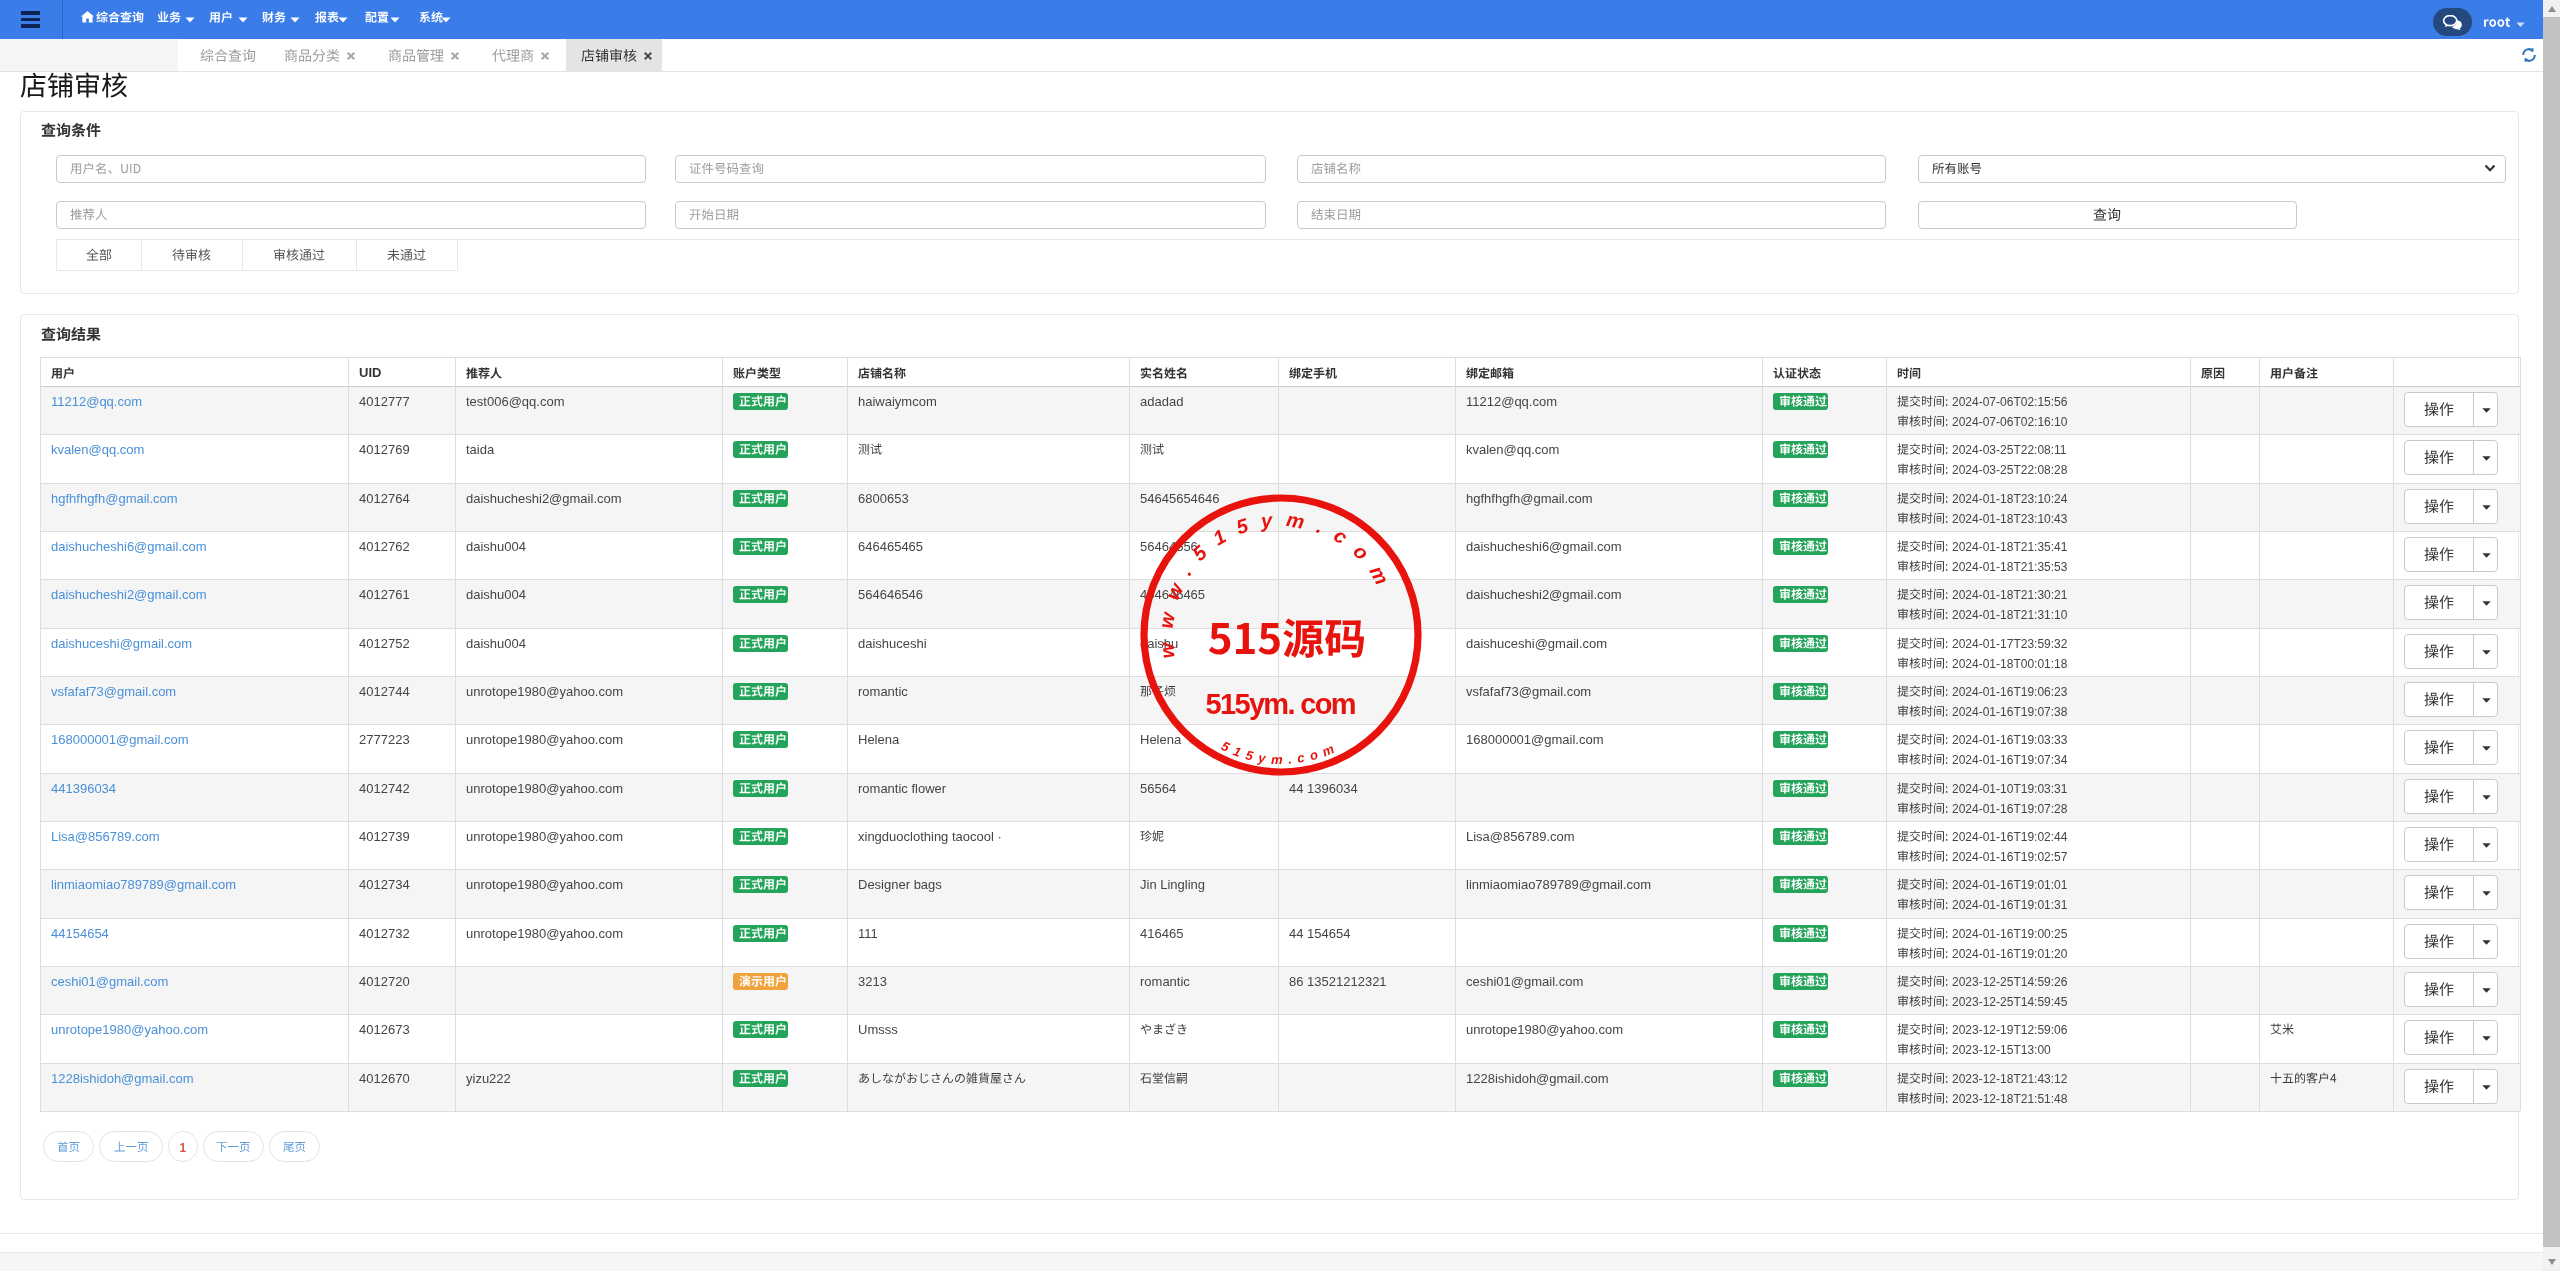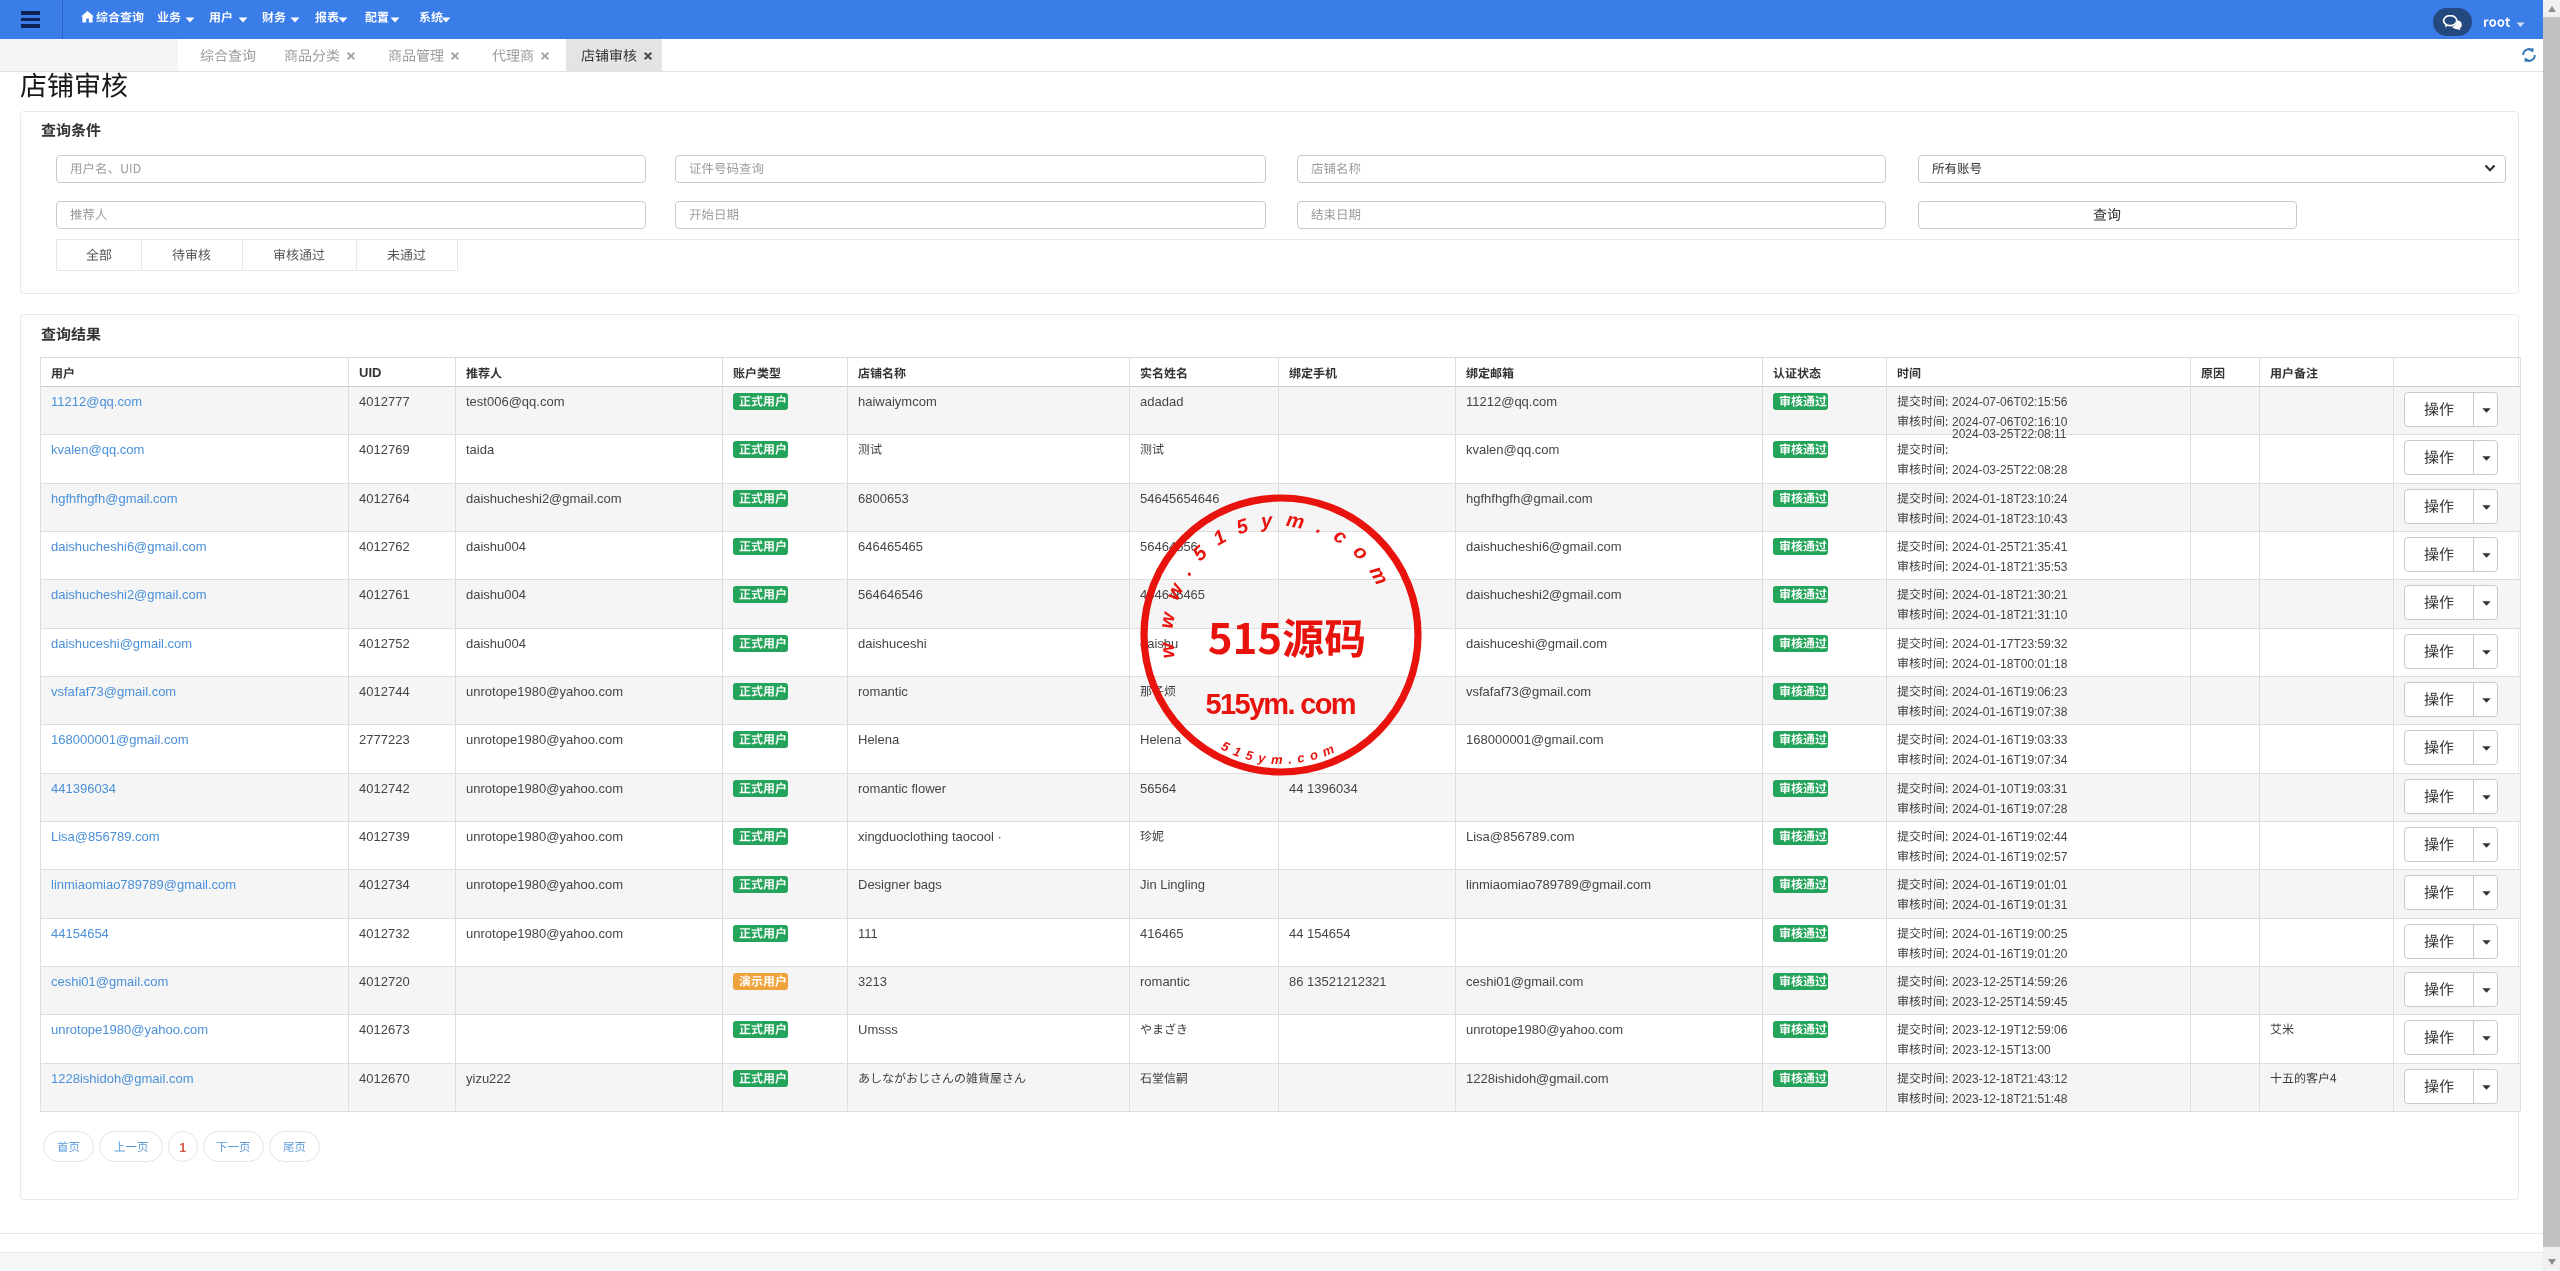--- a/index.html
+++ b/index.html
@@ -146,21 +146,21 @@
 <div style="position:absolute;left:2473px;top:392px;width:1px;height:35px;background:#c9c9c9"></div>
 <svg class="t" style="left:2481.5px;top:407.5px" width="9" height="5" viewBox="0 0 9 5" fill="#333">
     <path d="M0.3 0.3L8.7 0.3 4.5 4.7Z"></path>
   </svg>
 <span class="c l" style="left:51px;top:442.5px">kvalen@qq.com</span>
 <span class="c" style="left:359px;top:442.5px">4012769</span>
 <span class="c" style="left:466px;top:442.5px">taida</span>
 <div style="position:absolute;left:733px;top:441px;width:55px;height:17px;border-radius:3px;background:#24a45b"></div>
 <span class="c" style="left:1466px;top:442.5px">kvalen@qq.com</span>
 <div style="position:absolute;left:1773px;top:441px;width:55px;height:17px;border-radius:3px;background:#24a45b"></div>
-<span class="c d" style="left:1952px;top:427px">2024-03-25T22:08:11</span>
+<span class="c d" style="left:1952px;top:443px">2024-03-25T22:08:11</span>
 <span class="c d" style="left:1952px;top:463px">2024-03-25T22:08:28</span>
 <div style="position:absolute;left:2404px;top:440px;width:94px;height:35px;border:1px solid #c9c9c9;border-radius:4px;background:#fff"></div>
 <div style="position:absolute;left:2473px;top:440px;width:1px;height:35px;background:#c9c9c9"></div>
 <svg class="t" style="left:2481.5px;top:455.5px" width="9" height="5" viewBox="0 0 9 5" fill="#333">
     <path d="M0.3 0.3L8.7 0.3 4.5 4.7Z"></path>
   </svg>
 <span class="c l" style="left:51px;top:491.5px">hgfhfhgfh@gmail.com</span>
 <span class="c" style="left:359px;top:491.5px">4012764</span>
 <span class="c" style="left:466px;top:491.5px">daishucheshi2@gmail.com</span>
 <div style="position:absolute;left:733px;top:490px;width:55px;height:17px;border-radius:3px;background:#24a45b"></div>
@@ -176,21 +176,21 @@
     <path d="M0.3 0.3L8.7 0.3 4.5 4.7Z"></path>
   </svg>
 <span class="c l" style="left:51px;top:539.5px">daishucheshi6@gmail.com</span>
 <span class="c" style="left:359px;top:539.5px">4012762</span>
 <span class="c" style="left:466px;top:539.5px">daishu004</span>
 <div style="position:absolute;left:733px;top:538px;width:55px;height:17px;border-radius:3px;background:#24a45b"></div>
 <span class="c" style="left:858px;top:539.5px">646465465</span>
 <span class="c" style="left:1140px;top:539.5px">56464556</span>
 <span class="c" style="left:1466px;top:539.5px">daishucheshi6@gmail.com</span>
 <div style="position:absolute;left:1773px;top:538px;width:55px;height:17px;border-radius:3px;background:#24a45b"></div>
-<span class="c d" style="left:1952px;top:540px">2024-01-25T21:35:41</span>
+<span class="c d" style="left:1952px;top:540px">2024-01-18T21:35:41</span>
 <span class="c d" style="left:1952px;top:560px">2024-01-18T21:35:53</span>
 <div style="position:absolute;left:2404px;top:537px;width:94px;height:35px;border:1px solid #c9c9c9;border-radius:4px;background:#fff"></div>
 <div style="position:absolute;left:2473px;top:537px;width:1px;height:35px;background:#c9c9c9"></div>
 <svg class="t" style="left:2481.5px;top:552.5px" width="9" height="5" viewBox="0 0 9 5" fill="#333">
     <path d="M0.3 0.3L8.7 0.3 4.5 4.7Z"></path>
   </svg>
 <span class="c l" style="left:51px;top:587.5px">daishucheshi2@gmail.com</span>
 <span class="c" style="left:359px;top:587.5px">4012761</span>
 <span class="c" style="left:466px;top:587.5px">daishu004</span>
 <div style="position:absolute;left:733px;top:586px;width:55px;height:17px;border-radius:3px;background:#24a45b"></div>

